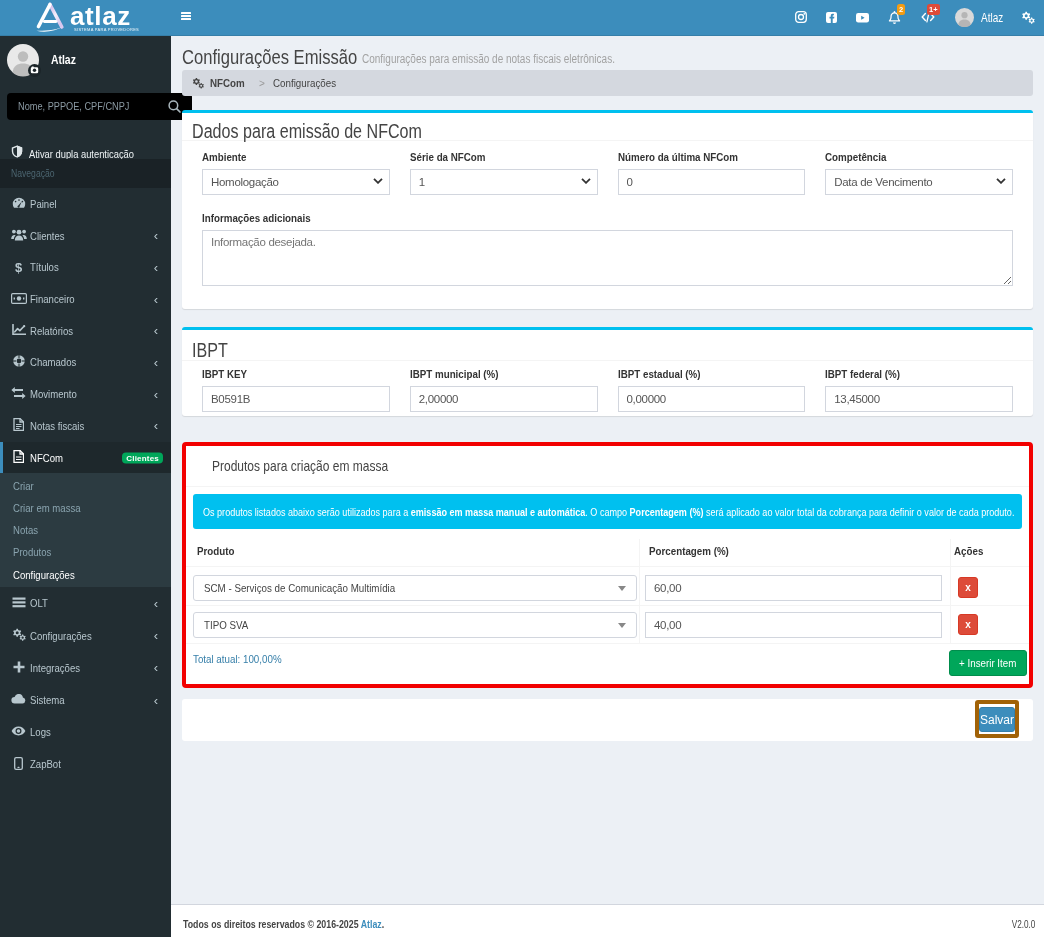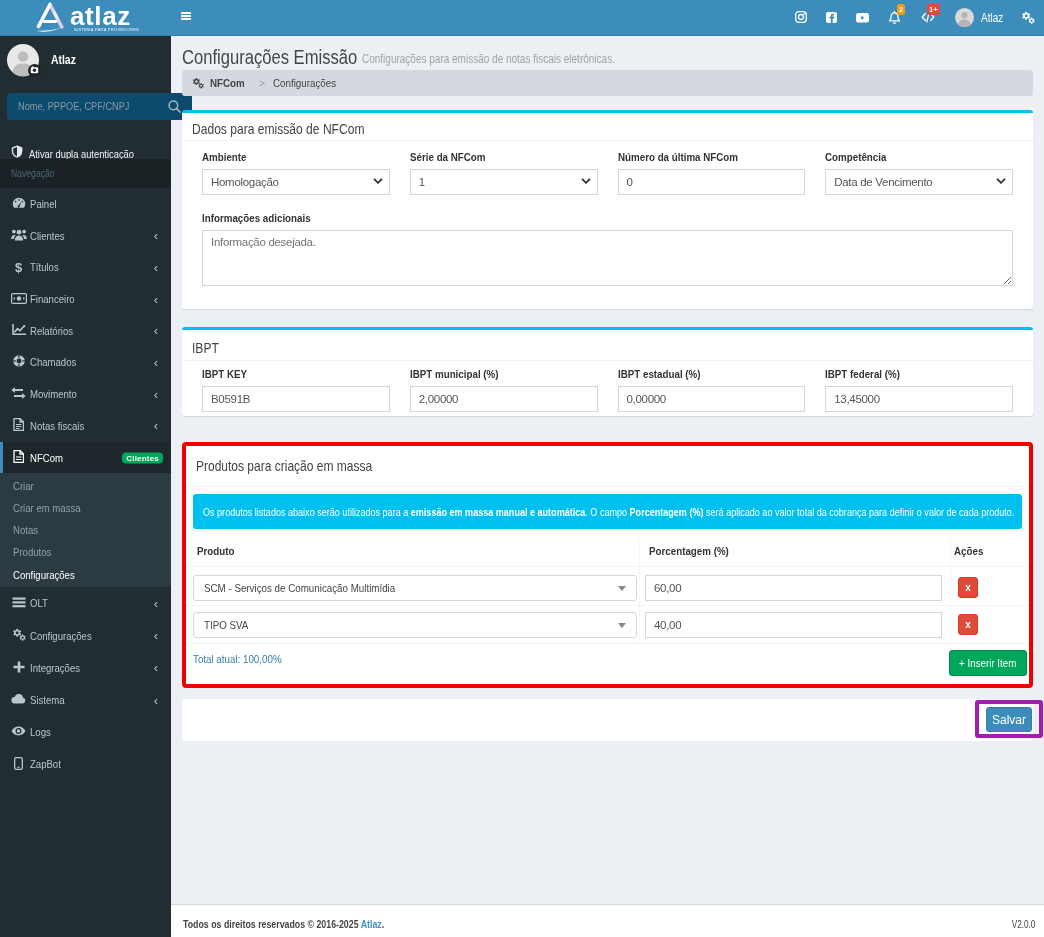--- a/index.html
+++ b/index.html
@@ -9,21 +9,21 @@
 .hdr { position:absolute; left:0; top:0; width:1044px; height:36px; background:#3c8dbc; border-bottom:1px solid #367fa9; z-index:5; }
 .logo { position:absolute; left:0; top:0; width:171px; height:35px; }
 .burger { position:absolute; left:181px; top:12px; width:10px; height:8px; }
 .burger i { display:block; height:2px; background:#fff; margin-bottom:1px; border-radius:0.5px; }
 .nav-ico { position:relative; color:#fff; }
 .badge-n { position:absolute; font-size:7.5px; font-weight:bold; color:#fff; border-radius:2.5px; padding:1px 2px; line-height:1.2; }
 .sidebar { position:absolute; left:0; top:36px; width:171px; height:901px; background:#222d32; }
 .upanel { position:relative; height:57px; }
 .avatar32 { position:absolute; left:7px; top:8px; }
 .uname { position:absolute; left:51px; top:16px; color:#fff; font-weight:bold; font-size:13px; transform:scaleX(0.8); transform-origin:0 50%; }
-.sb-search { position:absolute; left:7px; top:57px; width:185px; height:27px; background:#0c4a6e; border-radius:4px; }
+.sb-search { position:absolute; left:7px; top:57px; width:185px; height:27px; background:#000000; border-radius:4px; }
 .sb-search .ph { position:absolute; left:11px; top:7px; color:#8a99a2; font-size:11.5px; white-space:nowrap; transform:scaleX(0.8); transform-origin:0 50%; }
 .sb-2fa { position:absolute; left:0; top:93px; width:171px; height:31px; display:flex; align-items:flex-end; color:#eef3f5; font-size:11px; }
 .sb-2fa .ic { width:14px; margin-left:10px; margin-right:5px; text-align:center; }
 .sb-hd { position:absolute; left:0; top:123px; width:171px; height:29px; background:#1a2226; color:#4b646f; font-size:10.5px; line-height:29px; padding-left:11px; transform-origin:0 50%; }
 .menu { position:absolute; left:0; top:152.2px; width:171px; }
 .menu a { display:flex; align-items:center; height:31.7px; color:#b8c7ce; font-size:11px; text-decoration:none; position:relative; border-left:3px solid transparent; }
 .menu a .ic { width:15px; margin-left:8px; margin-right:4px; text-align:center; flex:0 0 15px; }
 .menu a .lbl { transform:scaleX(0.87); transform-origin:0 50%; white-space:nowrap; }
 .menu a .ang { position:absolute; right:13px; font-size:13px; color:#b8c7ce; font-family:"Liberation Sans"; }
 .menu a.active { background:#1e282c; border-left-color:#3c8dbc; color:#fff; }
@@ -35,21 +35,21 @@
 .menu2 a { display:flex; align-items:center; height:32.2px; color:#b8c7ce; font-size:11px; text-decoration:none; position:relative; border-left:3px solid transparent; }
 .menu2 a .ic { width:15px; margin-left:8px; margin-right:4px; text-align:center; flex:0 0 15px; }
 .menu2 a .lbl { transform:scaleX(0.87); transform-origin:0 50%; white-space:nowrap; }
 .menu2 a .ang { position:absolute; right:13px; font-size:13px; }
 .content { position:absolute; left:171px; top:36px; width:873px; height:868px; }
 .pg-h1 { position:absolute; left:11px; top:9px; white-space:nowrap; }
 .pg-h1 .big { font-size:21px; color:#454545; display:inline-block; transform:scaleX(0.79); transform-origin:0 50%; }
 .pg-h1 .sm { position:absolute; left:180px; top:7px; font-size:12.5px; color:#a2a2a2; display:inline-block; transform:scaleX(0.8); transform-origin:0 50%; white-space:nowrap; }
 .crumb { position:absolute; left:11px; top:34px; width:851px; height:26px; background:#d4d8df; border-radius:3px; display:flex; align-items:center; font-size:11.5px; color:#444; padding-left:9px; }
 .box { position:absolute; left:11px; width:851px; background:#fff; border-radius:3px; box-shadow:0 1px 1px rgba(0,0,0,0.1); border-top:3px solid #00c0ef; }
-.box-h { height:28px; padding:7px 10px 0 10px; font-size:15px; color:#444; border-bottom:1px solid #f4f4f4; }
+.box-h { height:28px; padding:7px 10px 0 10px; font-size:20px; color:#444; border-bottom:1px solid #f4f4f4; }
 .box-h span { display:inline-block; transform:scaleX(0.805); transform-origin:0 50%; white-space:nowrap; }
 .box-b { padding:10px; }
 .cols { display:flex; }
 .col { width:207.75px; padding:0 10px; }
 label { display:block; font-size:11.5px; font-weight:bold; color:#333; margin-bottom:6px; transform:scaleX(0.85); transform-origin:0 50%; white-space:nowrap; }
 .fc { width:100%; height:26px; border:1px solid #d2d6de; border-radius:0; font-size:11.5px; letter-spacing:-0.3px; color:#555; padding:0 8px; font-family:"Liberation Sans",sans-serif; background:#fff; }
 .selwrap { position:relative; }
 .selwrap select { appearance:none; -webkit-appearance:none; }
 .selwrap svg.car { position:absolute; right:7px; top:50%; margin-top:-4px; pointer-events:none; }
 textarea.fc { height:56px; padding:5px 8px; resize:vertical; }
@@ -416,21 +416,21 @@
         </div>
         <div class="col">
           <label>IBPT federal (%)</label>
           <input class="fc" value="13,45000" style="">
         </div>
       </div>
     </div>
   </div>
 
   <div id="redbox" style="position:absolute; left:11px; top:406px; width:851px; height:246px; background:#fff; border:4px solid #f20000; border-radius:4px;">
-    <div style="position:absolute;left:10px;top:11px;font-size:15px;color:#444;"><span style="display:inline-block;transform:scaleX(0.80);transform-origin:0 50%;white-space:nowrap;">Produtos para criação em massa</span></div>
+    <div style="position:absolute;left:26px;top:11px;font-size:15px;color:#444;"><span style="display:inline-block;transform:scaleX(0.80);transform-origin:0 50%;white-space:nowrap;">Produtos para criação em massa</span></div>
     <div class="hr" style="left:0;top:40px;width:843px;height:1px;"></div>
     <div class="alert-i" style="left:7px;top:48px;width:829px;height:35px;">
       <div style="position:absolute;left:10px;top:50%;transform:translateY(-50%) scaleX(0.905);transform-origin:0 50%;font-size:10px;white-space:nowrap;">Os produtos listados abaixo serão utilizados para a <b>emissão em massa manual e automática</b>. O campo <b>Porcentagem (%)</b> será aplicado ao valor total da cobrança para definir o valor de cada produto.</div>
     </div>
     <div class="thd" style="left:11px;top:99px;">Produto</div>
     <div class="thd" style="left:463px;top:99px;">Porcentagem (%)</div>
     <div class="thd" style="left:768px;top:99px;">Ações</div>
     <div class="hr" style="left:0;top:120px;width:843px;height:1px;"></div>
     <div class="hr" style="left:453px;top:93px;width:1px;height:104px;"></div>
     <div class="hr" style="left:764px;top:93px;width:1px;height:104px;"></div>
@@ -446,21 +446,21 @@
         <span class="car2"></span>
       </div>
     <input class="fc" style="position: absolute; left: 459px; top: 166px; width: 297px; height: 26px;" value="40,00">
     <div class="btn-danger" style="position:absolute;left:772px;top:168px;width:20px;height:21px;line-height:20px;">x</div>
     <div class="hr" style="left:0;top:197px;width:843px;height:1px;"></div>
     <div style="position:absolute;left:7px;top:207px;font-size:11.5px;color:#367fa9;transform:scaleX(0.85);transform-origin:0 50%;white-space:nowrap;">Total atual: 100,00%</div>
     <div class="btn-success" style="position:absolute;left:763px;top:204px;width:78px;height:26px;line-height:25px;"><span style="display:inline-block;transform:scaleX(0.85);white-space:nowrap;">+ Inserir Item</span></div>
   </div>
 
   <div id="savebar" style="position:absolute; left:11px; top:663px; width:851px; height:42px; background:#fff; border-radius:3px;">
-    <div style="position:absolute;left:793px;top:1px;width:68px;height:38px;border:4px solid #a21caf;border-radius:3px;display:flex;align-items:center;justify-content:center;">
+    <div style="position:absolute;left:793px;top:1px;width:44px;height:38px;border:4px solid #a16207;border-radius:3px;display:flex;align-items:center;justify-content:center;">
       <div class="btn-primary" style="width:46px;height:25px;line-height:24px;">Salvar</div>
     </div>
   </div>
 </div>
 
 <div class="footer" id="footer">
   <div style="position:absolute;left:12px;top:13px;font-weight:bold;transform:scaleX(0.8);transform-origin:0 50%;white-space:nowrap;">Todos os direitos reservados © 2016-2025 <span style="color:#3c8dbc;">Atlaz</span>.</div>
   <div style="position:absolute;right:9px;top:13px;font-size:10.5px;transform:scaleX(0.78);transform-origin:100% 50%;">V2.0.0</div>
 </div>
 

